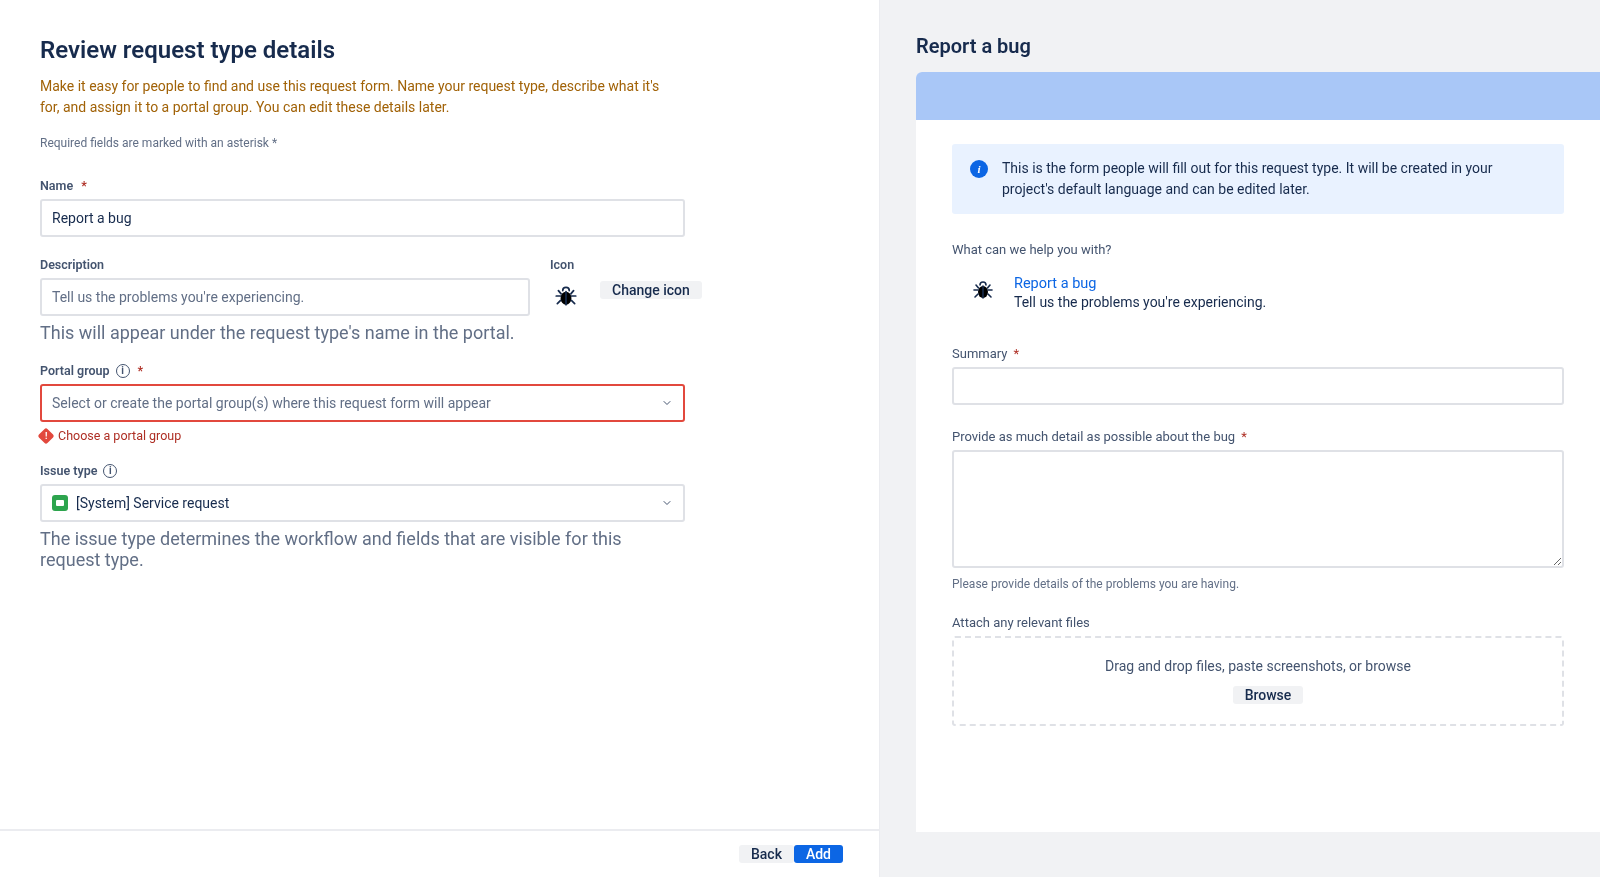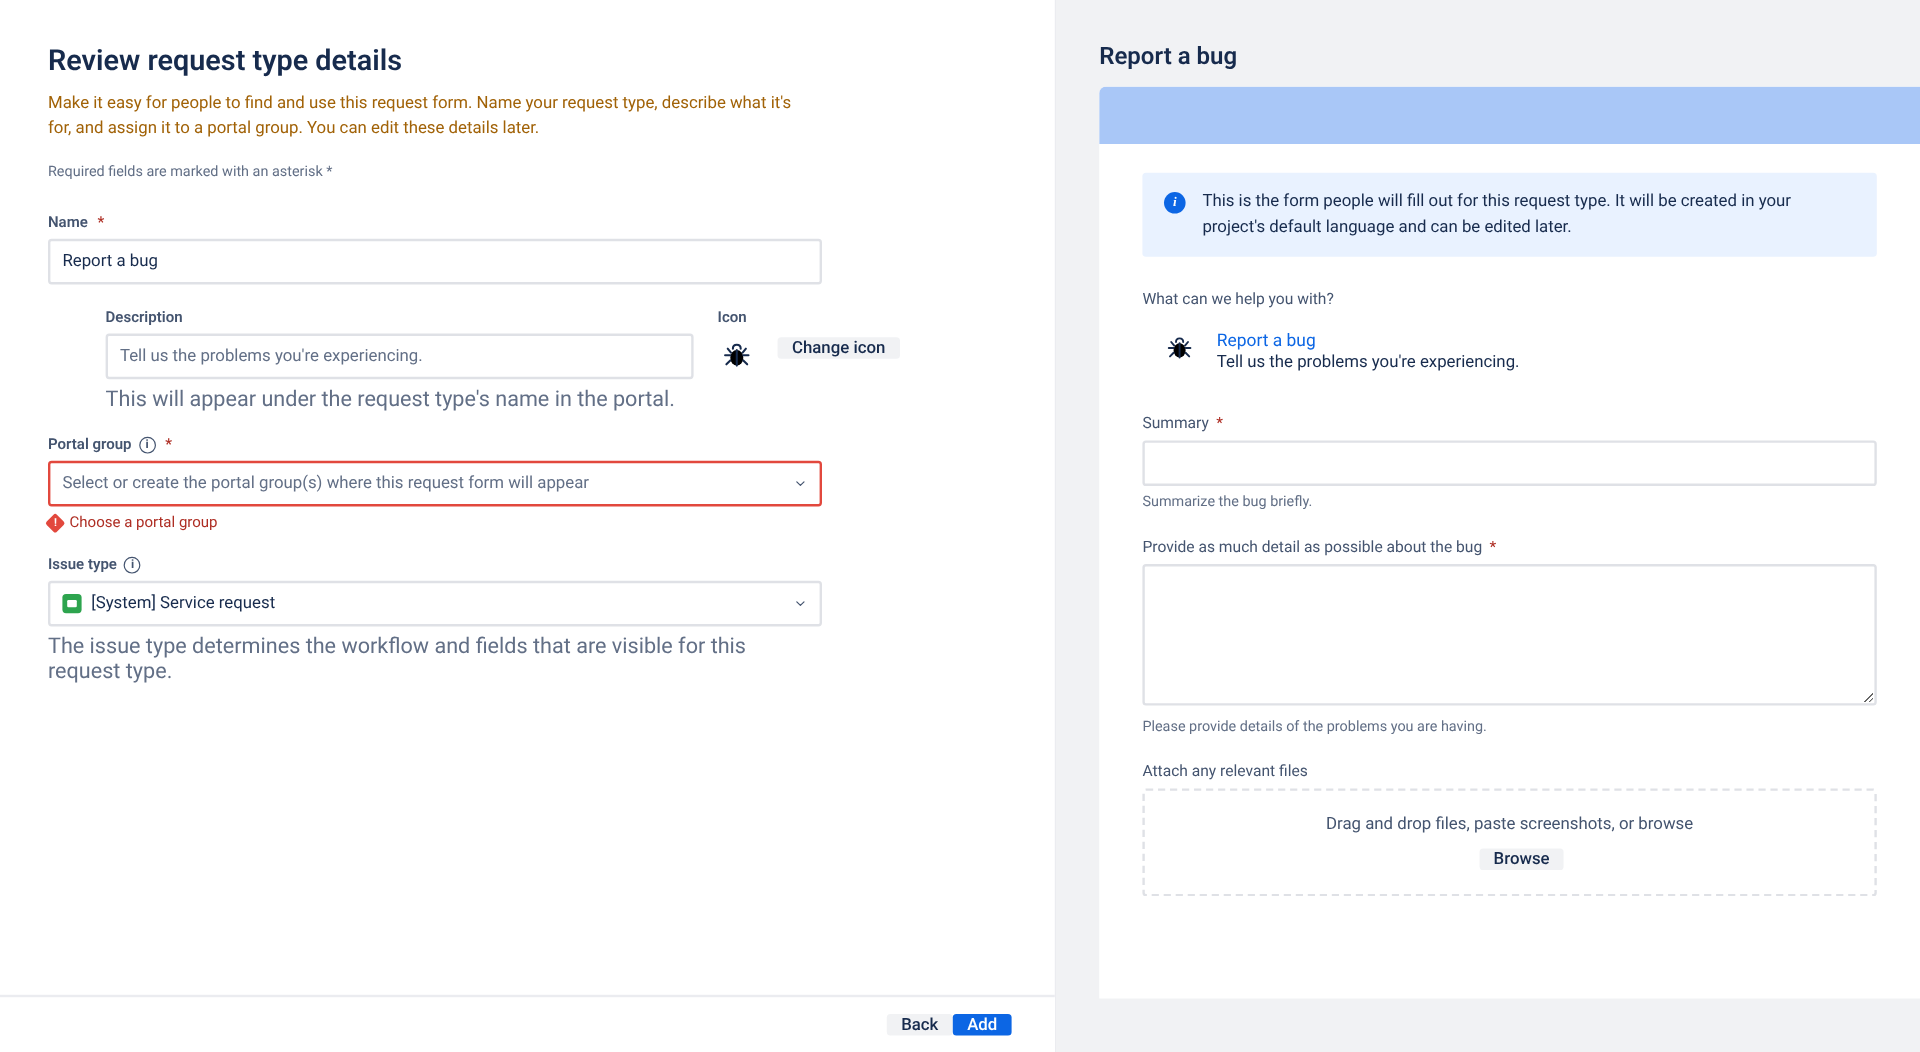--- a/index.html
+++ b/index.html
@@ -42,21 +42,21 @@
     max-width: 640px;
   }
   .required-note {
     color: #626F86;
     font-size: 12px;
     margin-top: 18px;
     margin-bottom: 28px;
   }
   .field { margin-bottom: 20px; max-width: 645px; }
   .field-row { display: flex; gap: 20px; align-items: flex-start; }
-  .field-grow { flex: 1; margin-left: 48px; }
+  .field-grow { flex: 1; }
   .label {
     font-size: 12.5px;
     font-weight: 600;
     color: #44546F;
     margin-bottom: 6px;
     display: flex;
     align-items: flex-end;
     gap: 6px;
   }
   .req { color: #AE2E24; margin-left: 2px; }
@@ -334,21 +334,20 @@
               <div class="type-desc">Tell us the problems you're experiencing.</div>
             </div>
           </div>
 
           <div class="pv-field">
             <div class="pv-label">
               <span>Summary</span>
                 <span class="req">*</span>
             </div>
             <input class="pv-input" type="text" style="">
-            <div class="pv-hint">Summarize the bug briefly.</div>
           </div>
 
           <div class="pv-field">
             <div class="pv-label">
               <span>Provide as much detail as possible about the bug</span>
                 <span class="req">*</span>
             </div>
             <textarea class="pv-textarea" style=""></textarea>
             <div class="pv-hint">Please provide details of the problems you are having.</div>
           </div>

